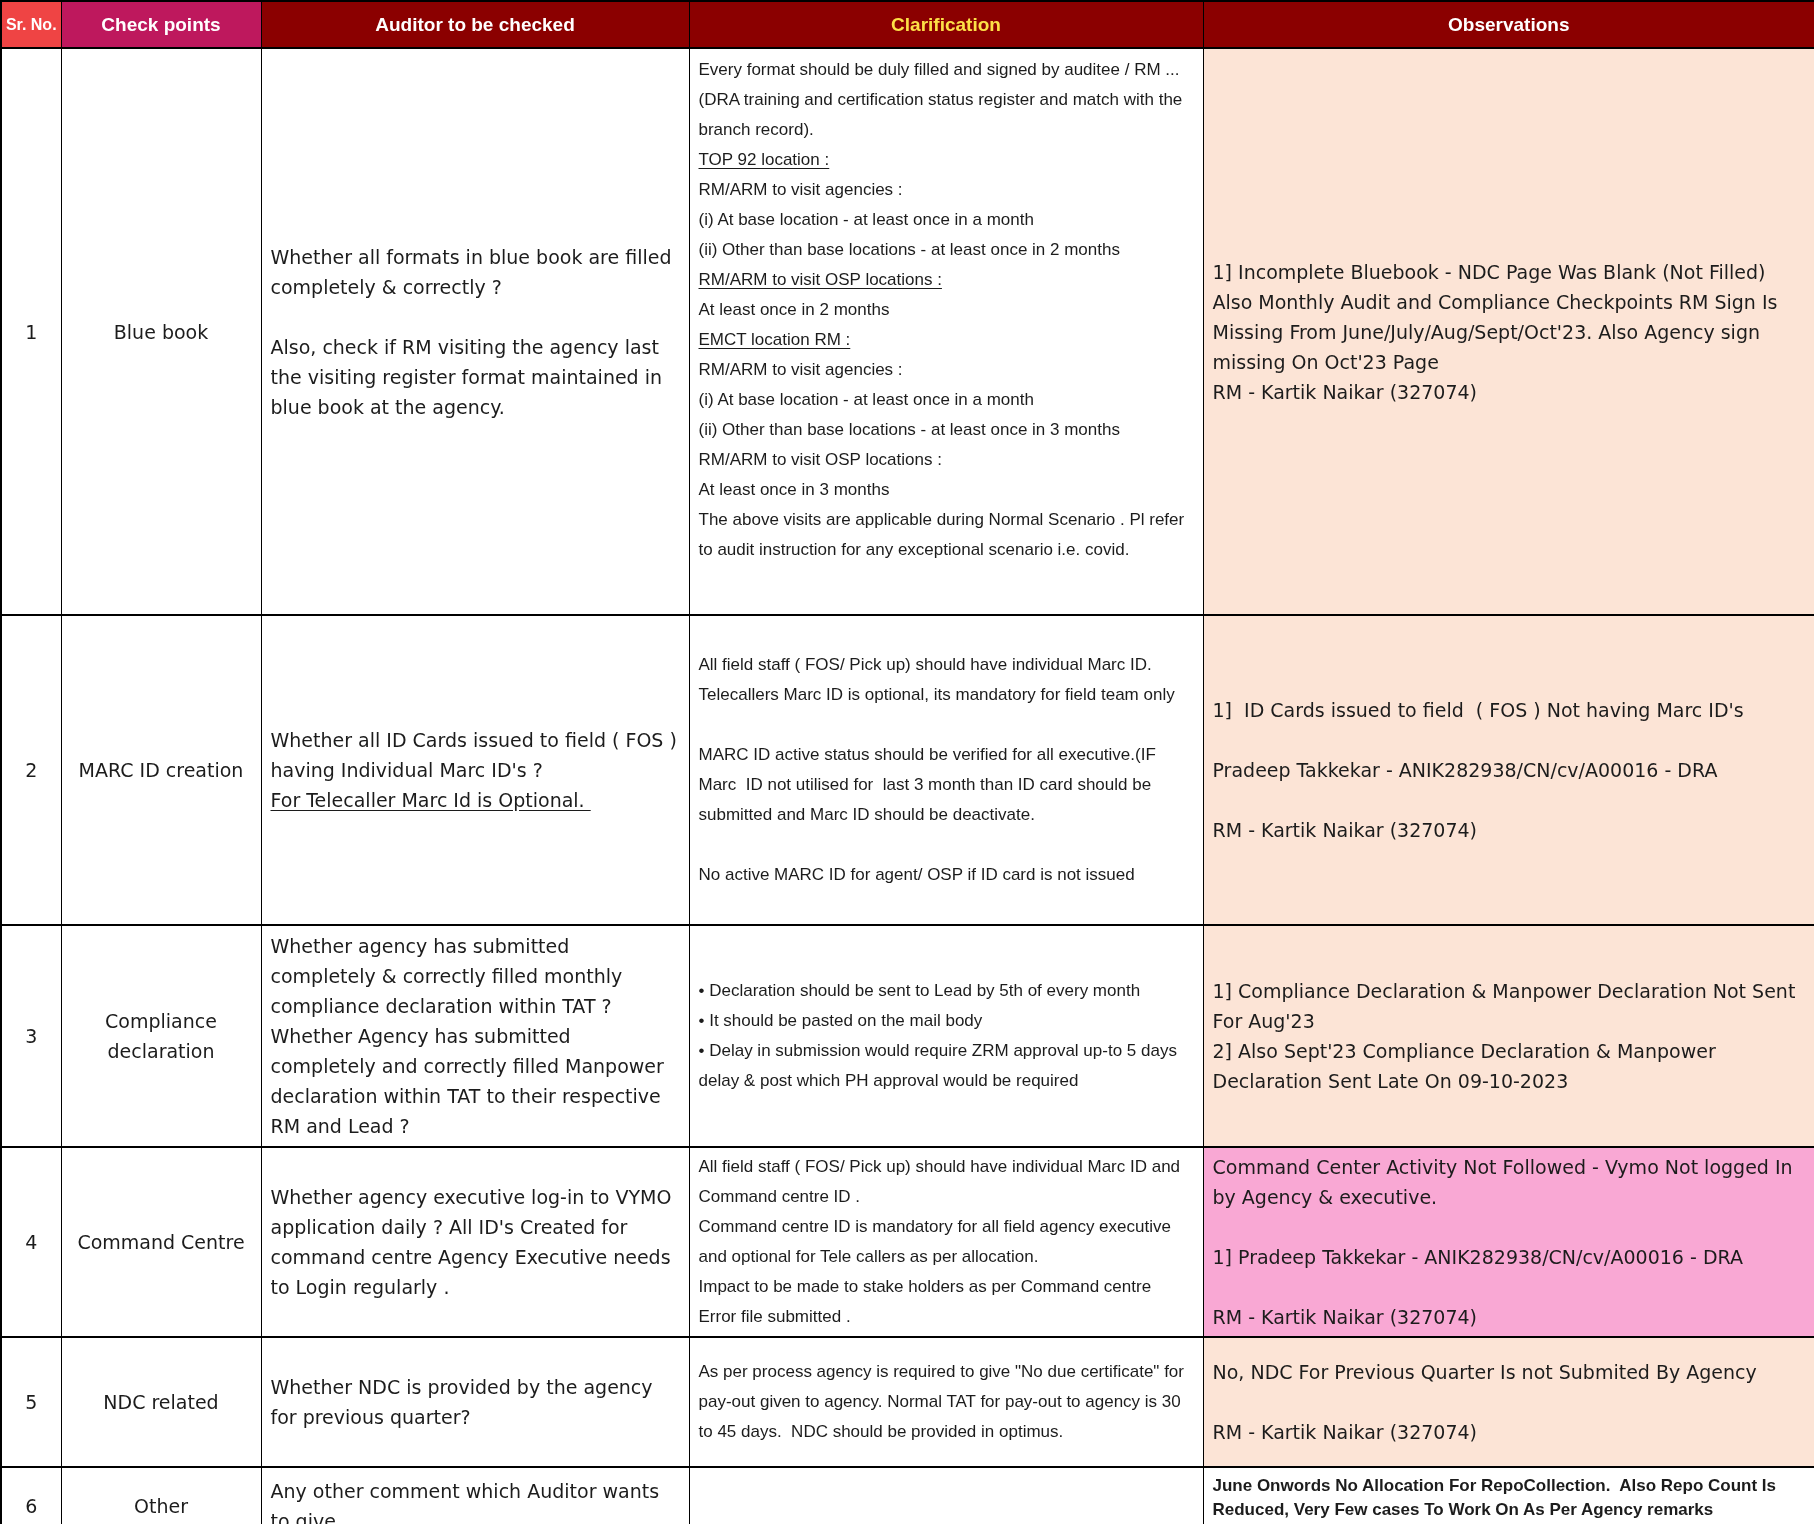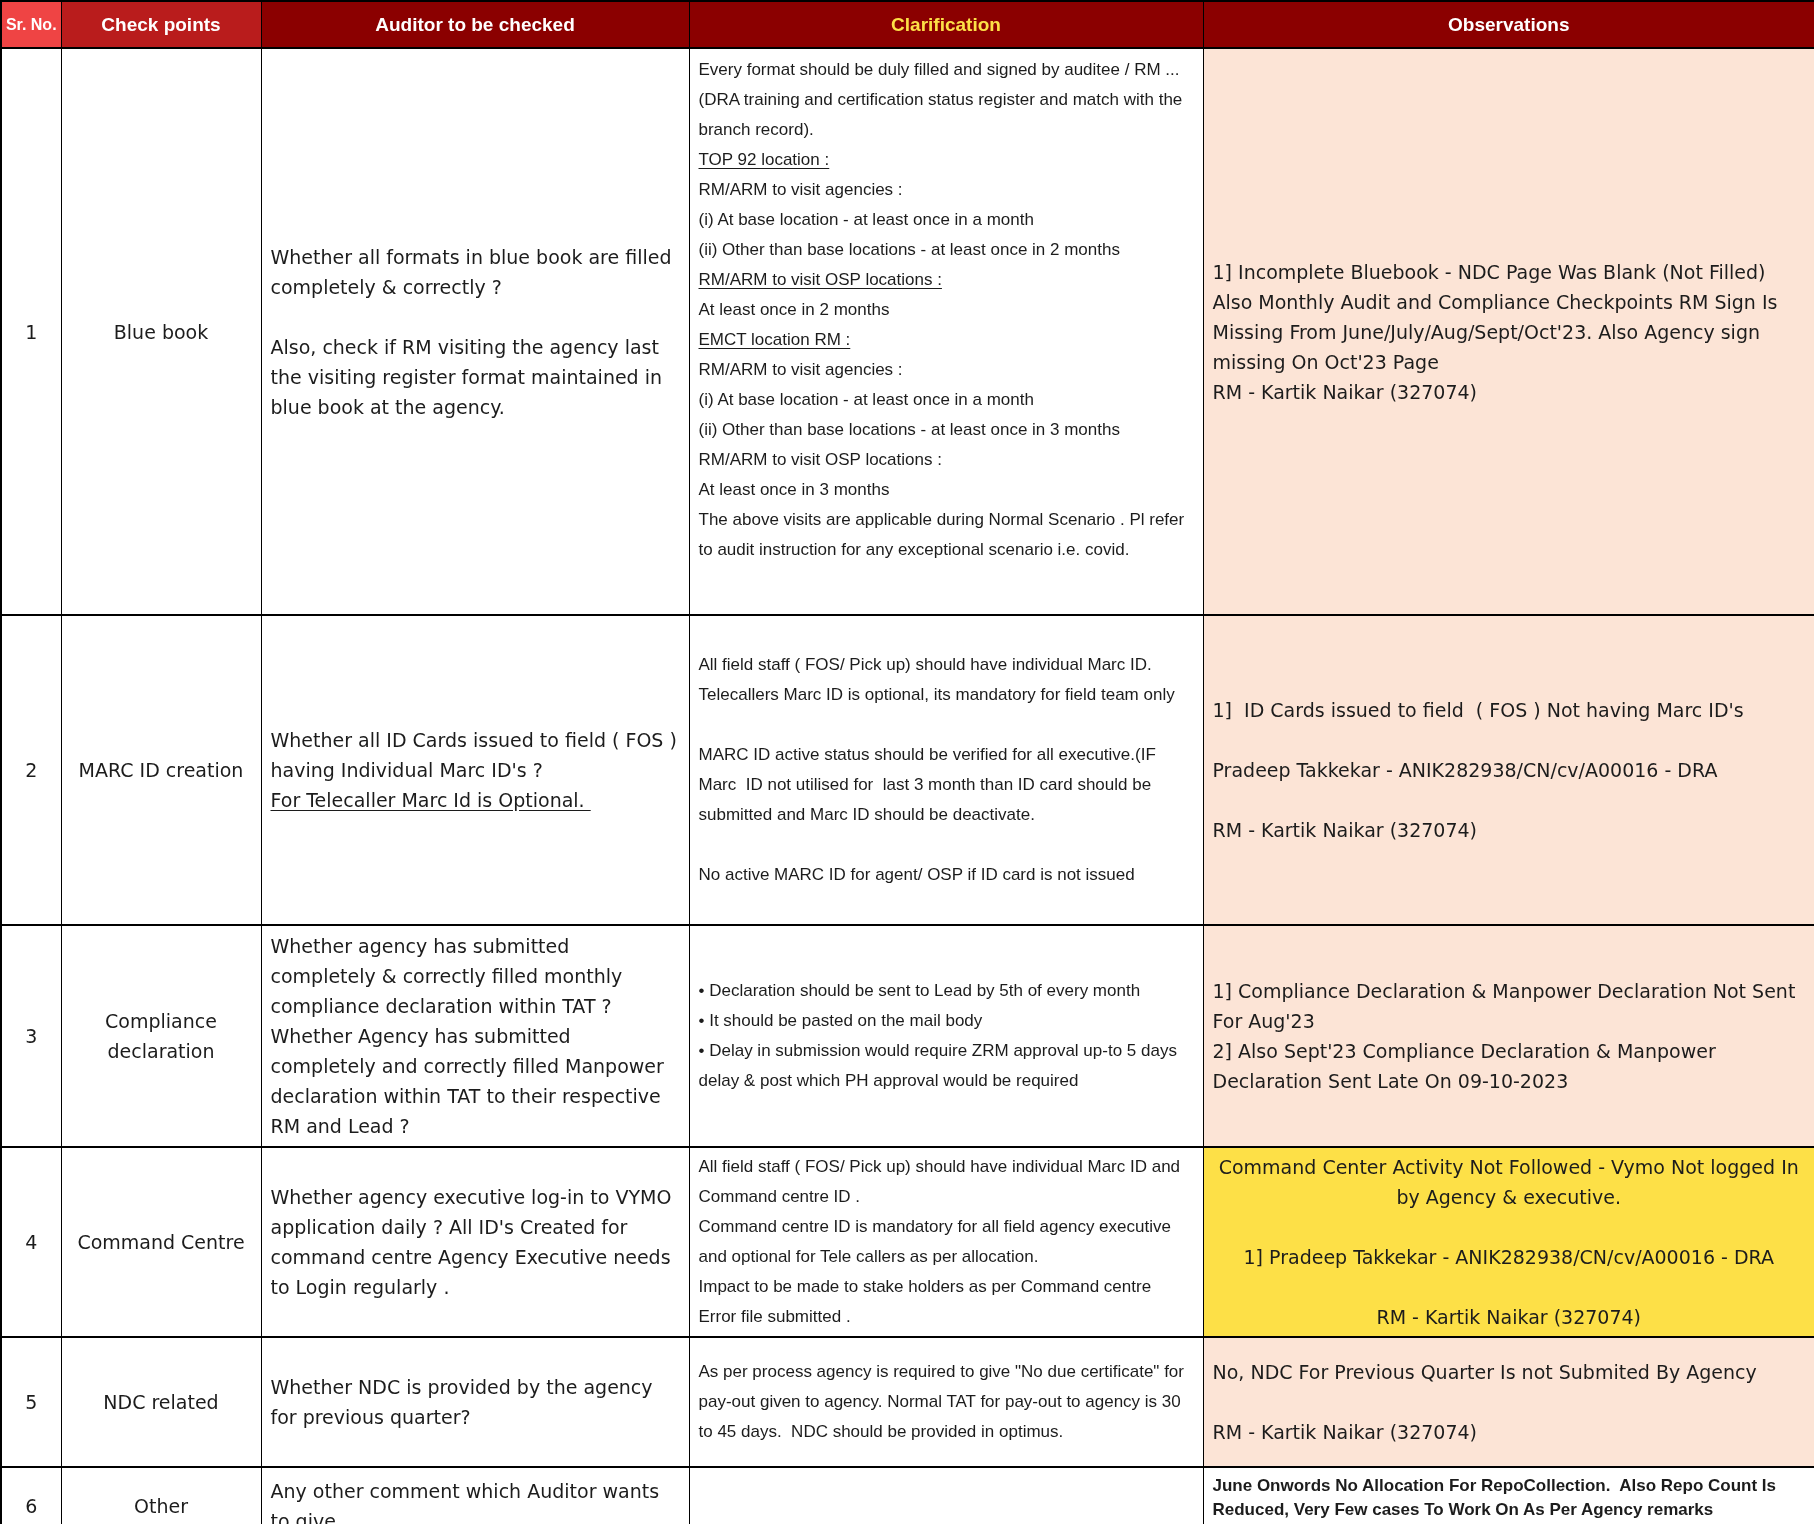--- a/index.html
+++ b/index.html
@@ -70,21 +70,21 @@
   <colgroup>
     <col style="width:60px">
     <col style="width:200px">
     <col style="width:428px">
     <col style="width:514px">
     <col style="width:612px">
   </colgroup>
   <thead>
     <tr>
         <th class="th-sr" style="background: #ef4444; color: rgb(255, 255, 255);">Sr. No.</th>
-        <th style="background: #b91c1c; color: rgb(255, 255, 255);">Check points</th>
+        <th style="background: #be185d; color: rgb(255, 255, 255);">Check points</th>
         <th style="background: rgb(139, 0, 0); color: rgb(255, 255, 255);">Auditor to be checked</th>
         <th style="background: rgb(139, 0, 0); color: #fde047;">Clarification</th>
         <th style="background: rgb(139, 0, 0); color: rgb(255, 255, 255);">Observations</th>
       </tr>
   </thead>
   <tbody>
       <tr style="height: 565px;">
         <td class="c-sr" style="height: 565px;">1</td>
         <td class="c-check" style="height: 565px;">Blue book</td>
         <td class="c-details" style="height: 565px;">
@@ -177,21 +177,21 @@
             <div class="p">Whether agency executive log-in to VYMO application daily ? All ID's Created for command centre Agency Executive needs to Login regularly .</div>
           </div>
         </td>
         <td class="c-clar" style="height: 182px;">
           <div class="cell">
             <div class="p">All field staff ( FOS/ Pick up) should have individual Marc ID and Command centre ID .</div>
             <div class="p">Command centre ID is mandatory for all field agency executive and optional for Tele callers as per allocation.</div>
             <div class="p">Impact to be made to stake holders as per Command centre Error file submitted .</div>
           </div>
         </td>
-        <td class="c-obs" style="height: 182px; background: #fde047; text-align: center;">
+        <td class="c-obs" style="height: 182px; background: #f9a8d4;">
           <div class="cell">
             <div class="p">Command Center Activity Not Followed - Vymo Not logged In by Agency &amp; executive.</div>
             <div class="p"></div>
             <div class="p">1] Pradeep Takkekar - ANIK282938/CN/cv/A00016 - DRA</div>
             <div class="p"></div>
             <div class="p">RM - Kartik Naikar (327074)</div>
           </div>
         </td>
       </tr>
       <tr style="height: 128px;">

